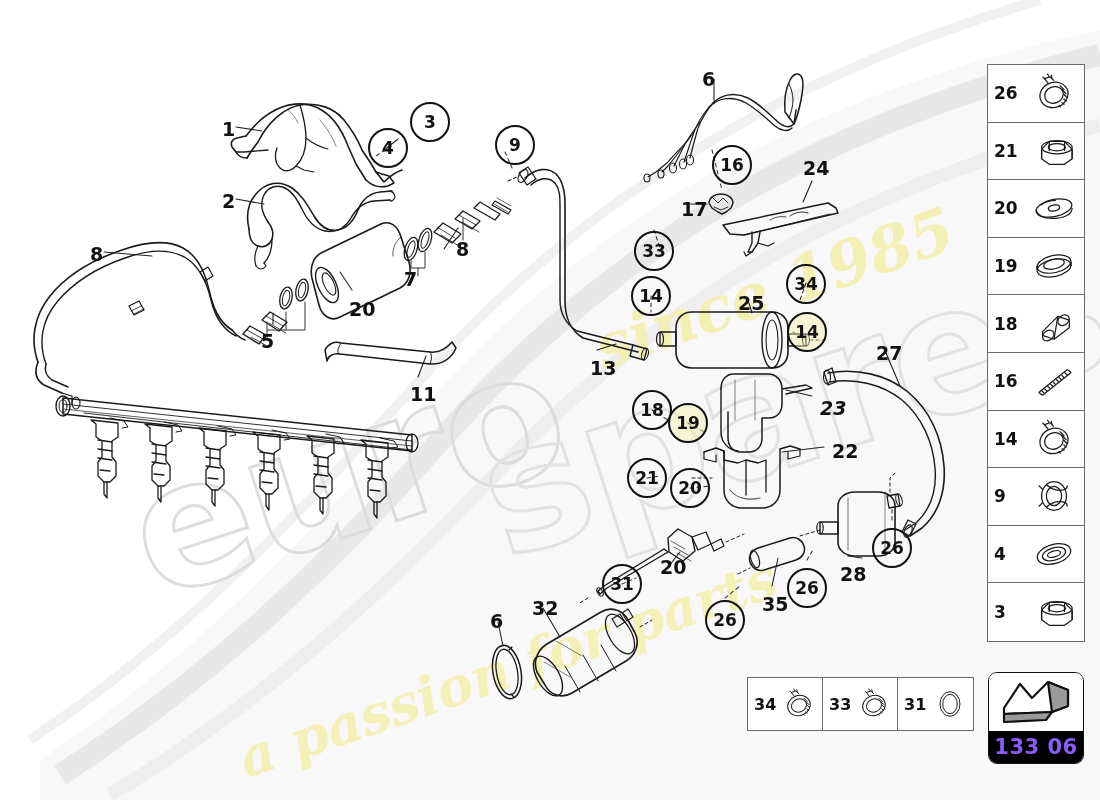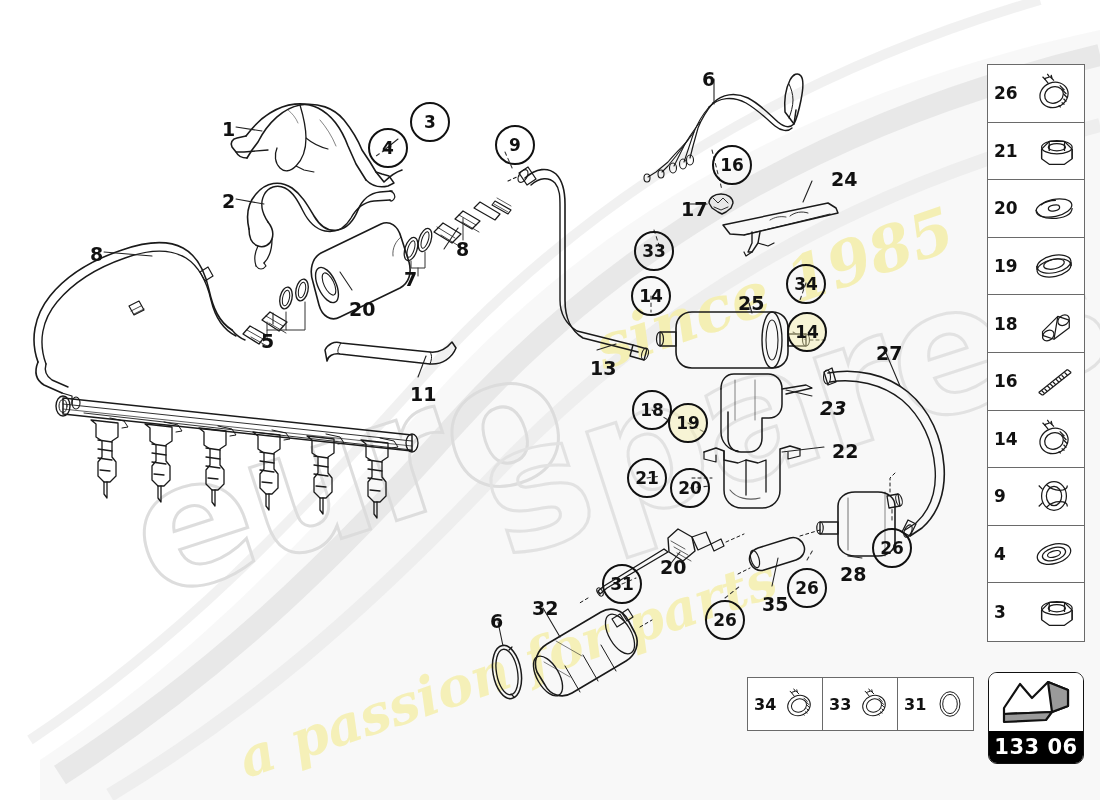--- a/index.html
+++ b/index.html
@@ -111,21 +111,21 @@
   .bt-ico{flex:1;display:flex;align-items:center;justify-content:center;}
 
   
   #groupbadge{
     position:absolute;left:988px;top:672px;width:96px;height:92px;
     border-radius:9px;overflow:hidden;background:#fff;
     border:1px solid #111;box-sizing:border-box;
   }
   #badge-img{height:58px;display:flex;align-items:center;justify-content:center;background:#fff;}
   #badge-code{
-    height:32px;background:#000;color:#ffffff;
+    height:32px;background:#000;color:#8b5cf6;
     display:flex;align-items:center;justify-content:center;
     font-size:21px;font-weight:bold;letter-spacing:.5px;
     font-family:"DejaVu Sans", sans-serif;
   }
 </style>
 </head>
 <body>
 
 <div id="stage">
 
@@ -540,21 +540,21 @@
       <div class="callout hl" style="left: 787px; top: 312px;">14</div>
       <div class="plain" style="left: 702px; top: 68px;">6</div>
       <div class="callout" style="left: 712px; top: 145px;">16</div>
       <div class="plain" style="left: 681px; top: 198px;">17</div>
       <div class="callout" style="left: 632px; top: 390px;">18</div>
       <div class="callout hl" style="left: 668px; top: 403px;">19</div>
       <div class="callout" style="left: 670px; top: 468px;">20</div>
       <div class="callout" style="left: 627px; top: 458px;">21</div>
       <div class="plain" style="left: 832px; top: 440px;">22</div>
       <div class="plain" style="left: 820px; top: 397px; font-style: italic;">23</div>
-      <div class="plain" style="left: 803px; top: 168px; margin-left: 28px;">24</div>
+      <div class="plain" style="left: 803px; top: 157px;">24</div>
       <div class="plain" style="left: 738px; top: 292px;">25</div>
       <div class="callout" style="left: 705px; top: 600px;">26</div>
       <div class="callout" style="left: 787px; top: 568px;">26</div>
       <div class="callout" style="left: 872px; top: 528px;">26</div>
       <div class="plain" style="left: 876px; top: 342px;">27</div>
       <div class="plain" style="left: 840px; top: 563px;">28</div>
       <div class="plain" style="left: 762px; top: 593px;">35</div>
       <div class="plain" style="left: 660px; top: 556px;">20</div>
       <div class="callout" style="left: 602px; top: 564px;">31</div>
       <div class="plain" style="left: 532px; top: 597px;">32</div>

